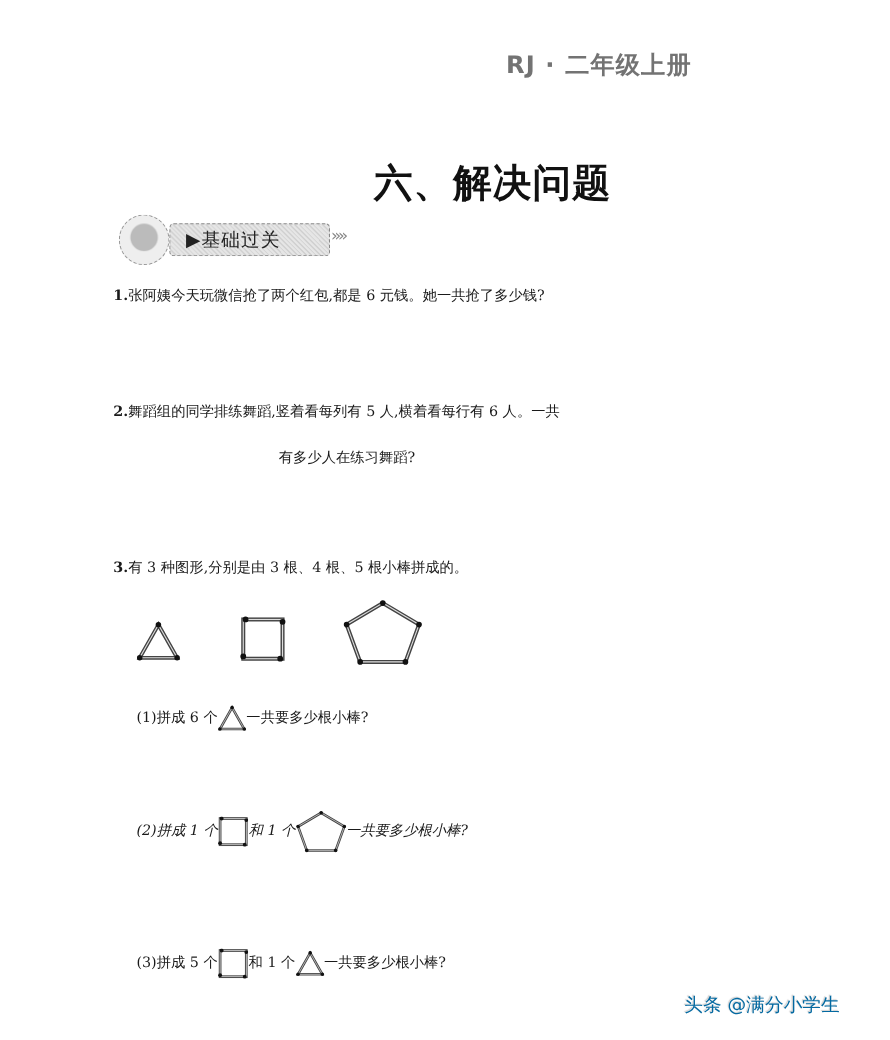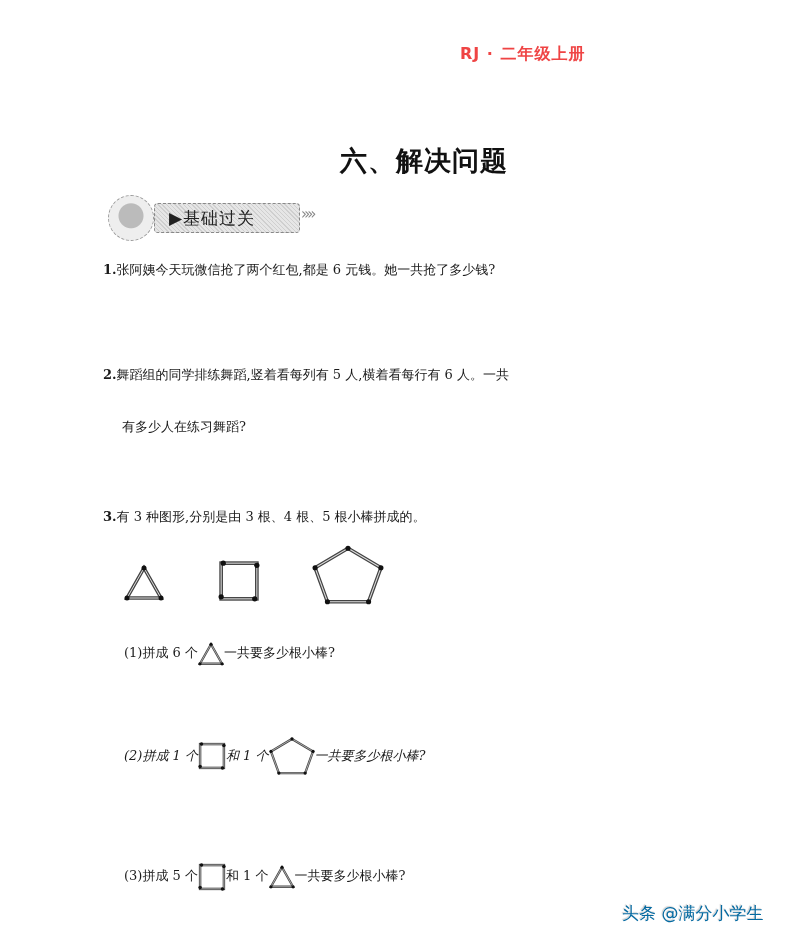--- a/index.html
+++ b/index.html
@@ -1,21 +1,21 @@
 <!DOCTYPE html>
 <html><head>
 <meta charset="utf-8">
 <style>
   html, body { margin:0; padding:0; }
   body { width:809px; height:945px; background:#ffffff; position:relative; overflow:hidden;
          font-family:"DejaVu Serif","Liberation Serif",serif; color:#1a1a1a; }
   .abs { position:absolute; }
   .header-label { left:460px; top:44px; font-family:"DejaVu Sans","Liberation Sans",sans-serif;
-                  font-size:16px; font-weight:bold; letter-spacing:1px; color:#ef4444; }
-  .section-title { left:340px; top:143px; font-size:27px; font-weight:bold; letter-spacing:1px; color:#111; }
+                  font-size:22px; font-weight:bold; letter-spacing:1px; color:#737373; }
+  .section-title { left:340px; top:143px; font-size:35px; font-weight:bold; letter-spacing:1px; color:#111; }
   .badge { left:108px; top:193px; width:210px; height:50px; }
   .badge .circle { position:absolute; left:0; top:2px; width:44px; height:44px; border-radius:50%;
                    border:1px dashed #999; background:radial-gradient(circle at 50% 45%, #bbb 0 12px, #eee 13px 30px);}
   .badge .pill { position:absolute; left:46px; top:10px; width:144px; height:28px;
                  border:1px dashed #888; border-radius:4px;
                  background:repeating-linear-gradient(45deg,#cfcfcf 0 1px,#e6e6e6 1px 3px); }
   .badge .pill span { position:absolute; left:14px; top:3px; font-family:"DejaVu Sans","Liberation Sans",sans-serif;
                       font-weight:normal; font-size:17px; color:#222; letter-spacing:1px; }
   .badge .chev { position:absolute; left:193px; top:12px; font-size:15px; color:#888;
                  font-family:"DejaVu Sans",sans-serif; letter-spacing:-3px; }
@@ -65,23 +65,23 @@
   <div class="pill">
       <span>▶基础过关</span>
     </div>
   <div class="chev">»»</div>
 </div>
 
 <div class="abs q" style="left:103px;top:253px;">
   <b>1.</b><span>张阿姨今天玩微信抢了两个红包,都是 6 元钱。她一共抢了多少钱?</span>
 </div>
 
-<div class="abs q" style="left:103px;top:358px;">
+<div class="abs q" style="left:103px;top:358px;text-align:center;">
   <div><b>2.</b><span>舞蹈组的同学排练舞蹈,竖着看每列有 5 人,横着看每行有 6 人。一共</span></div>
-  <div style="padding-left:19px;margin-top:18px;">有多少人在练习舞蹈?</div>
+  <div style="padding-left:19px;margin-top:8px;">有多少人在练习舞蹈?</div>
 </div>
 
 <div class="abs q" style="left:103px;top:500px;">
   <b>3.</b><span>有 3 种图形,分别是由 3 根、4 根、5 根小棒拼成的。</span>
 </div>
 
 <svg class="abs" style="left:124px;top:564px;" width="40" height="38">
     <use href="#tri"></use>
   </svg>
 <svg class="abs" style="left:218px;top:560px;" width="42" height="42">

